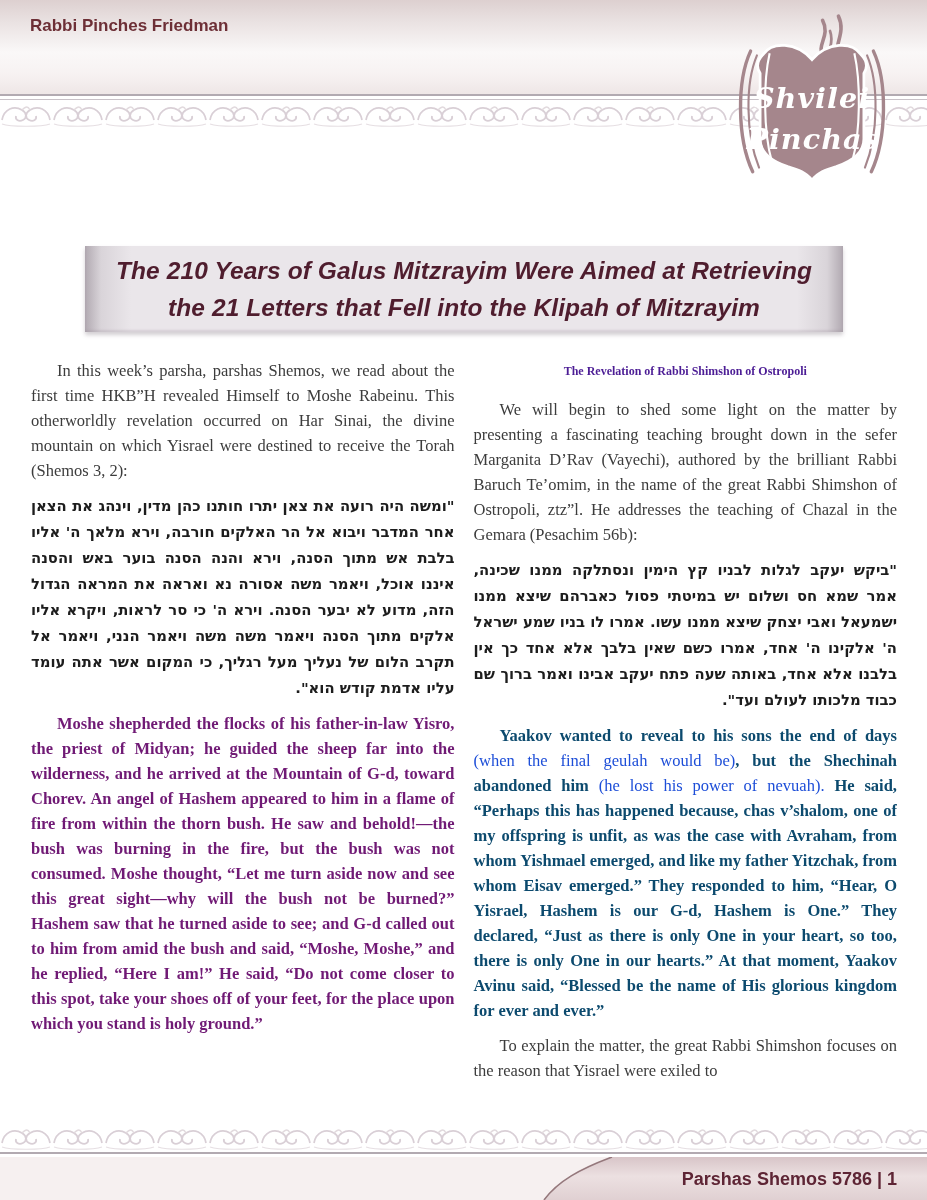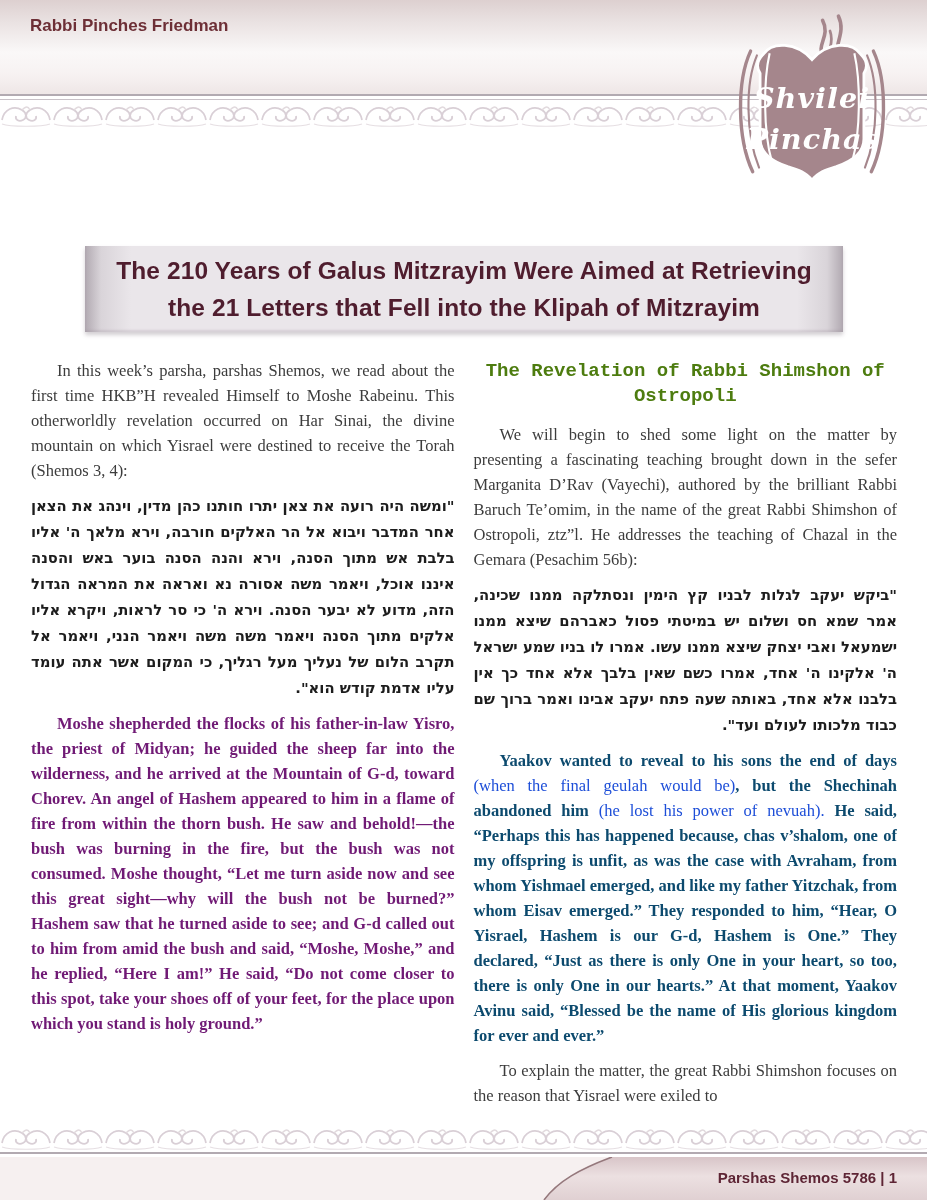--- a/index.html
+++ b/index.html
@@ -30,56 +30,56 @@
   
   .logo { position:absolute; top:12px; left:722px; width:180px; height:182px; z-index:10; }
 
   
   .title-band {
     position:absolute; top:246px; left:85px; width:758px; height:86px;
     background:linear-gradient(90deg,#b1a9b1 0px,#d9d4d9 16px,#eae6ea 46px,#eae6ea 712px,#d9d4d9 742px,#b1a9b1 758px);
     box-shadow:0 3px 4px rgba(130,118,128,0.35), inset 0 -2px 2px rgba(150,140,150,0.25);
     display:flex; flex-direction:column; justify-content:center;
     text-align:center; font-family:"Liberation Sans", sans-serif; font-weight:bold;
-    font-size:24.5px; line-height:37px; color:#4f1d2e; letter-spacing:0.1px;
+    font-size:24.5px; line-height:37px; color:#4f1d2e; letter-spacing:0.1px;font-style:italic;
   }
 
   
   .columns {
     position:absolute; top:358px; left:31px; width:866px; height:768px;
     display:flex; gap:19px; overflow:hidden;
   }
   .col { flex:1; text-align:justify; font-size:16.5px; line-height:25px; color:#3c3c3c; }
   .para { margin-bottom:10px; }
   .indent { text-indent:26px; }
   .bold-para { font-weight:bold; color:#701a75; }
   .hebrew {
     direction:rtl; text-align:justify;
     font-family:"DejaVu Sans", sans-serif; font-weight:bold;
     font-size:14.8px; line-height:26px; color:#1d1d1d;
     margin-bottom:10px;
   }
   .section-heading {
-    font-family:Liberation Mono, monospace; font-weight:bold;
-    font-size:19px; color:#4d7c0f; text-align:center;
+    font-family:Liberation Serif, serif; font-weight:bold;
+    font-size:12px; color:#4c1d95; text-align:center;
     margin:1px 0 13px 0; text-indent:0;
   }
   .seg-b { font-weight:bold; color:#0c4a6e; }
   .seg-r { font-weight:normal; color:#1d4ed8; }
 
   
   .footer-band {
     position:absolute; top:1157px; left:0; width:927px; height:43px;
     background:linear-gradient(180deg,#d8c5c8 0%,#ece0e1 45%,#e0d0d2 100%);
   }
   .footer-curve { position:absolute; top:0; left:0; }
   .footer-text {
     position:absolute; top:12px; right:30px;
     font-family:"Liberation Sans", sans-serif; font-weight:bold;
-    font-size:15px; color:#5e2535;
+    font-size:18px; color:#5e2535;
   }
 </style>
 </head>
 <body>
 
 <div class="header-band"></div>
 
 <div class="header-text">
   <div>Rabbi Pinches Friedman</div>
 </div>
@@ -118,21 +118,21 @@
 </svg>
 
 <div class="title-band">
   <div>The 210 Years of Galus Mitzrayim Were Aimed at Retrieving</div>
   <div>the 21 Letters that Fell into the Klipah of Mitzrayim</div>
 </div>
 
 <div class="columns">
 
   <div class="col">
-    <p class="para indent">In this week’s parsha, parshas Shemos, we read about the first time HKB”H revealed Himself to Moshe Rabeinu.  This otherworldly revelation occurred on Har Sinai, the divine mountain on which Yisrael were destined to receive the Torah (Shemos 3, 4):</p>
+    <p class="para indent">In this week’s parsha, parshas Shemos, we read about the first time HKB”H revealed Himself to Moshe Rabeinu.  This otherworldly revelation occurred on Har Sinai, the divine mountain on which Yisrael were destined to receive the Torah (Shemos 3, 2):</p>
     <p class="hebrew">"ומשה היה רועה את צאן יתרו חותנו כהן מדין, וינהג את הצאן אחר המדבר ויבוא אל הר האלקים חורבה, וירא מלאך ה' אליו בלבת אש מתוך הסנה, וירא והנה הסנה בוער באש והסנה איננו אוכל, ויאמר משה אסורה נא ואראה את המראה הגדול הזה, מדוע לא יבער הסנה. וירא ה' כי סר לראות, ויקרא אליו אלקים מתוך הסנה ויאמר משה משה ויאמר הנני, ויאמר אל תקרב הלום של נעליך מעל רגליך, כי המקום אשר אתה עומד עליו אדמת קודש הוא".</p>
     <p class="para indent bold-para">Moshe shepherded the flocks of his father-in-law Yisro, the priest of Midyan; he guided the sheep far into the wilderness, and he arrived at the Mountain of G-d, toward Chorev.  An angel of Hashem appeared to him in a flame of fire from within the thorn bush.  He saw and behold!—the bush was burning in the fire, but the bush was not consumed.  Moshe thought, “Let me turn aside now and see this great sight—why will the bush not be burned?”  Hashem saw that he turned aside to see; and G-d called out to him from amid the bush and said, “Moshe, Moshe,” and he replied, “Here I am!”  He said, “Do not come closer to this spot, take your shoes off of your feet, for the place upon which you stand is holy ground.”</p>
   </div>
 
   <div class="col">
     <p class="section-heading">The Revelation of Rabbi Shimshon of Ostropoli</p>
     <p class="para indent">We will begin to shed some light on the matter by presenting a fascinating teaching brought down in the sefer Marganita D’Rav (Vayechi), authored by the brilliant Rabbi Baruch Te’omim, in the name of the great Rabbi Shimshon of Ostropoli, ztz”l.  He addresses the teaching of Chazal in the Gemara (Pesachim 56b):</p>
     <p class="hebrew">"ביקש יעקב לגלות לבניו קץ הימין ונסתלקה ממנו שכינה, אמר שמא חס ושלום יש במיטתי פסול כאברהם שיצא ממנו ישמעאל ואבי יצחק שיצא ממנו עשו. אמרו לו בניו שמע ישראל ה' אלקינו ה' אחד, אמרו כשם שאין בלבך אלא אחד כך אין בלבנו אלא אחד, באותה שעה פתח יעקב אבינו ואמר ברוך שם כבוד מלכותו לעולם ועד".</p>
     <p class="para indent"><span class="seg-b">Yaakov wanted to reveal to his sons the end of days </span><span class="seg-r">(when the final geulah would be)</span><span class="seg-b">, but the Shechinah abandoned him </span><span class="seg-r">(he lost his power of nevuah). </span><span class="seg-b">He said, “Perhaps this has happened because, chas v’shalom, one of my offspring is unfit, as was the case with Avraham, from whom Yishmael emerged, and like my father Yitzchak, from whom Eisav emerged.”  They responded to him, “Hear, O Yisrael, Hashem is our G-d, Hashem is One.” They declared, “Just as there is only One in your heart, so too, there is only One in our hearts.” At that moment, Yaakov Avinu said, “Blessed be the name of His glorious kingdom for ever and ever.”</span></p>
     <p class="para indent">To explain the matter, the great Rabbi Shimshon focuses on the reason that Yisrael were exiled to</p>

